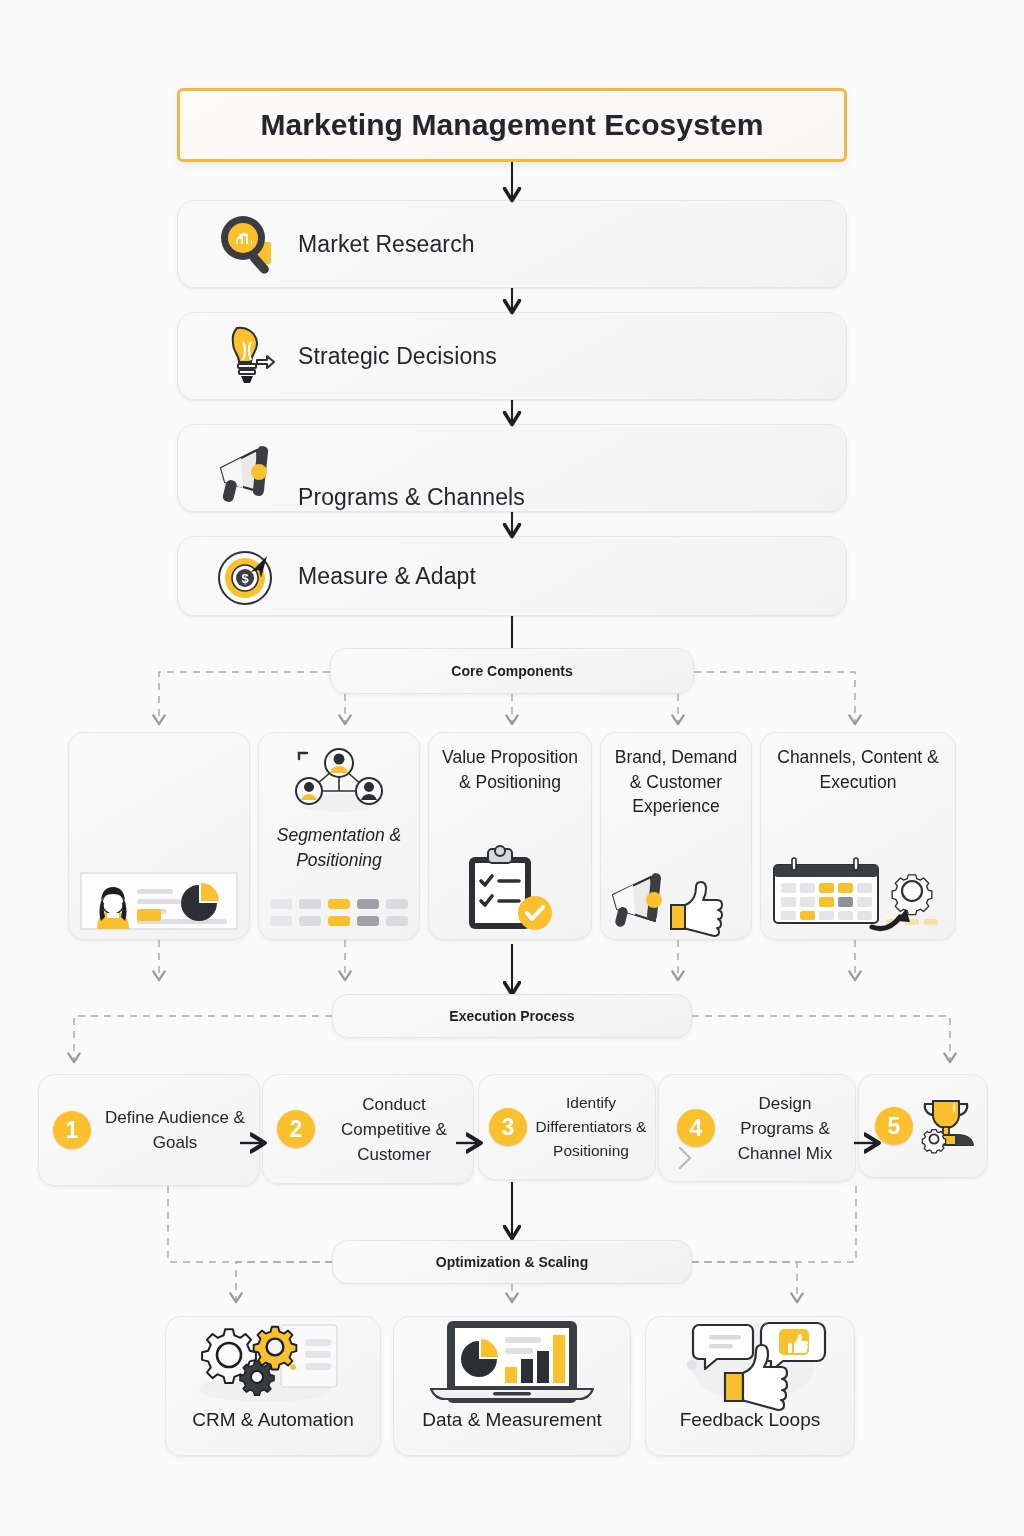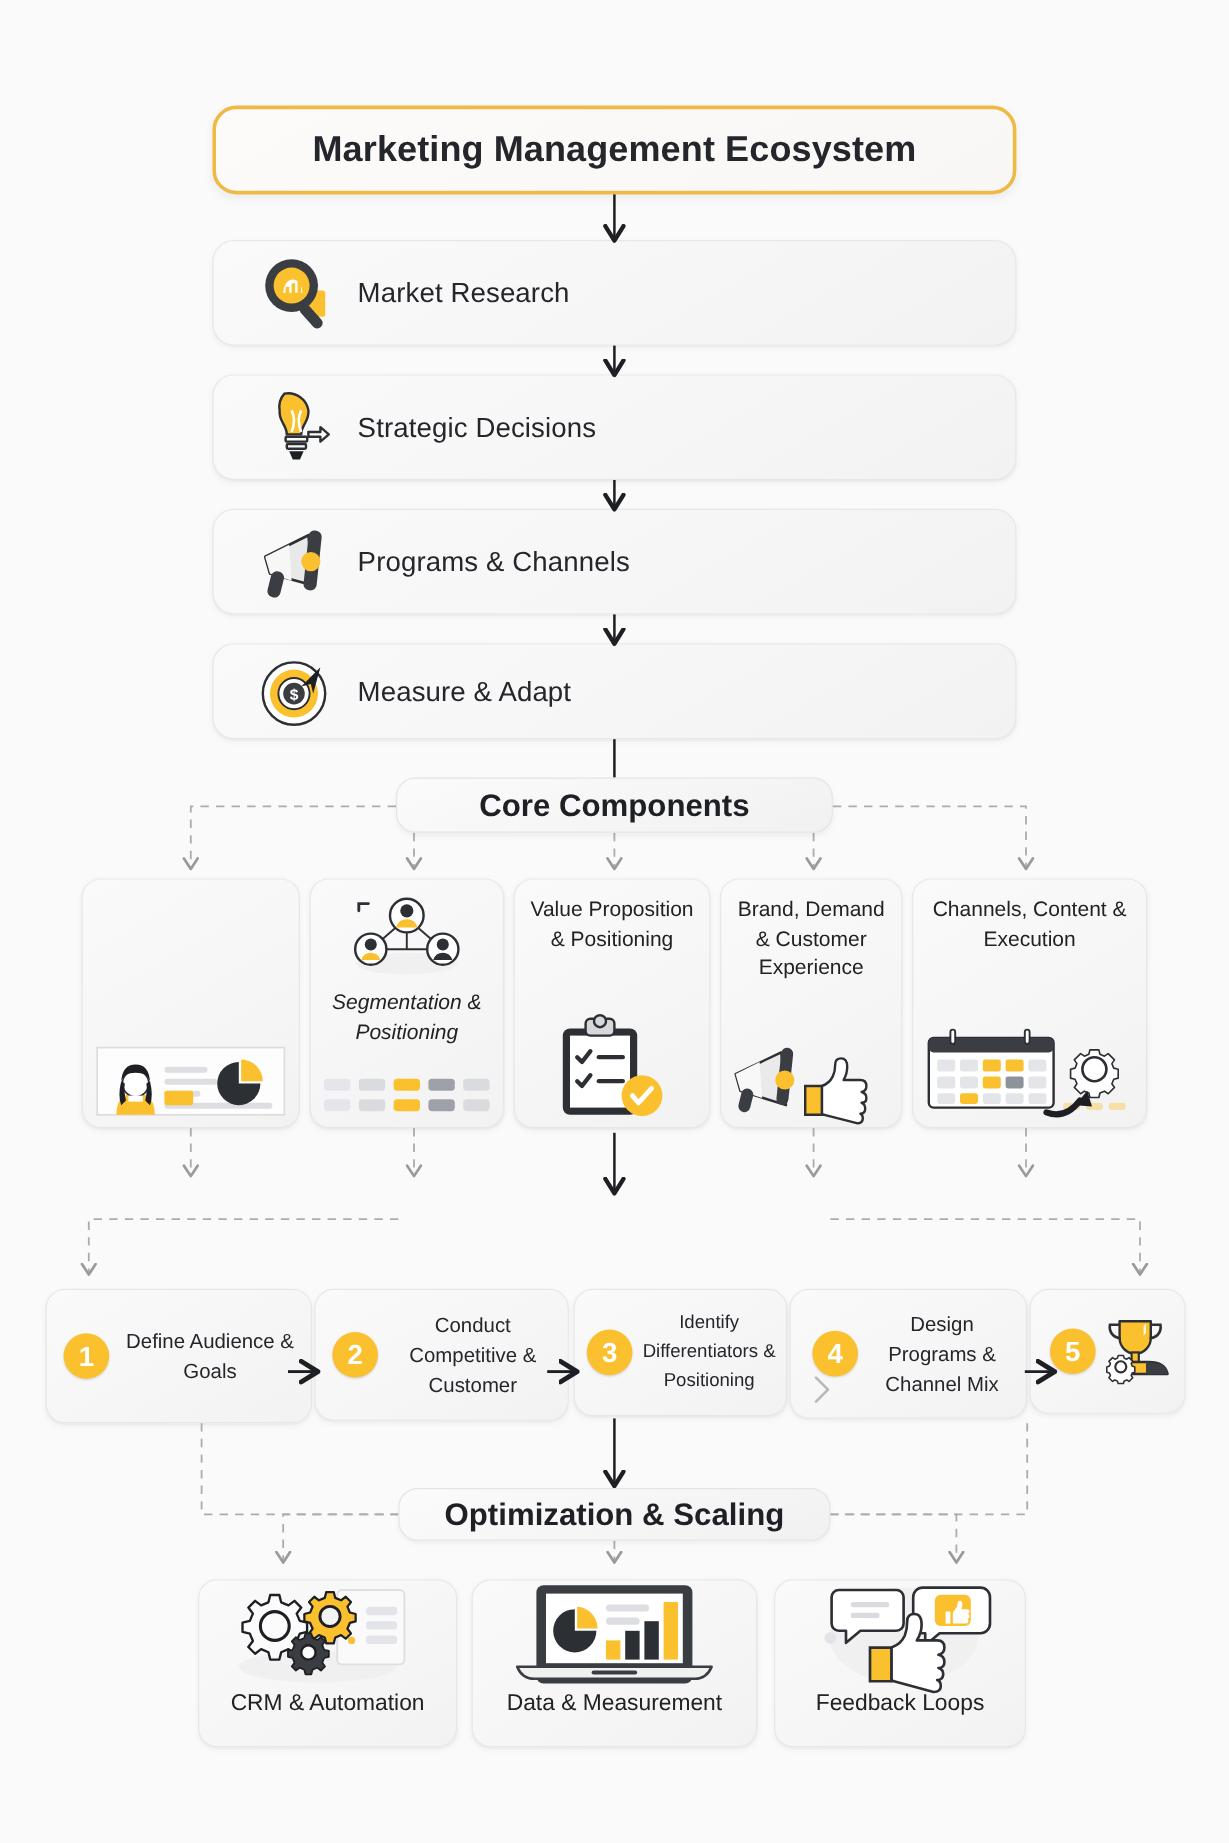--- a/index.html
+++ b/index.html
@@ -15,42 +15,42 @@
   
   .card {
     position:absolute;
     background: linear-gradient(150deg,#fafafa 0%, #f6f6f6 55%, #f2f2f2 100%);
     border: 1px solid #e7e7e7;
     border-radius: 18px;
     box-shadow: 0 2px 5px rgba(0,0,0,.045), 0 1px 1px rgba(0,0,0,.03);
   }
   .title-card {
     border: 3px solid #eeb945;
-    border-radius: 20px;
+    border-radius: 6px;
     background: linear-gradient(150deg,#fcfbfa 0%,#f8f7f6 100%);
     display:flex; align-items:center; justify-content:center;
     box-shadow: 0 3px 8px rgba(0,0,0,.06);
   }
   .title-text { font-size: 30px; font-weight: 700; letter-spacing:.1px; color:#24262b; }
 
   .flow-card { display:flex; align-items:center; }
   .flow-label { font-size:23px; color:#24262b; letter-spacing:.1px; }
   .flow-icon { width:78px; height:78px; margin-left:30px; margin-right:12px; flex:0 0 auto;
                display:flex; align-items:center; justify-content:center; }
 
   
   .pill {
     position:absolute;
     background: linear-gradient(160deg,#fbfbfb,#f1f1f1);
     border:1px solid #e4e4e4; border-radius:16px;
     display:flex; align-items:center; justify-content:center;
     box-shadow:0 2px 4px rgba(0,0,0,.05);
     z-index:4;
   }
-  .pill span { font-size:26px; font-weight:700; color:#1e2025; }
+  .pill span { font-size:14px; font-weight:700; color:#1e2025; }
 
   
   .comp-card { display:flex; flex-direction:column; align-items:center; padding:12px 6px 8px; border-radius:16px; }
   .comp-title { font-size:17.5px; line-height:24.5px; text-align:center; color:#222; }
   .comp-art { margin-top:auto; }
 
   
   .step-card { display:flex; align-items:center; border-radius:16px; }
   .step-num {
     width:38px; height:38px; border-radius:50%;
@@ -166,21 +166,21 @@
           <rect x="27" y="44" width="18" height="4" rx="1"></rect>
           <rect x="28" y="50" width="16" height="4" rx="1"></rect>
         </g>
         <path d="M30,56 h12 l-3,7 h-6 z" fill="#1d1f24"></path>
         <path d="M46,40 h10 v-4 l7,6 -7,6 v-4 h-10z" fill="#fff" stroke="#2c2f34" stroke-width="2" stroke-linejoin="round"></path>
       </svg>
     </div>
     <div class="flow-label">Strategic Decisions</div>
   </div>
 
-  <div class="card flow-card" style="left:177px;top:424px;width:670px;height:88px;">
+  <div class="card flow-card" style="left:177px;top:424px;width:670px;height:88px;align-items:flex-end;">
     <div class="flow-icon">
       <svg width="72" height="72" viewBox="0 0 72 72">
         <path d="M10,32 L46,14 L50,56 L14,46 z" fill="#e9e9e9" stroke="#2c2f34" stroke-width="2.2" stroke-linejoin="round"></path>
         <path d="M10,32 L30,22 L32,52 L14,46 z" fill="#f7f7f7"></path>
         <rect x="44" y="10" width="11" height="50" rx="5" transform="rotate(6 49 35)" fill="#3a3d42"></rect>
         <circle cx="48" cy="36" r="8" fill="#fbc02d"></circle>
         <rect x="14" y="44" width="11" height="22" rx="5" transform="rotate(14 19 52)" fill="#3a3d42"></rect>
       </svg>
     </div>
     <div class="flow-label">Programs &amp; Channels</div>
@@ -346,20 +346,23 @@
             <path d="M-6,-26 h12 l1.5,6 l6,2.5 l5,-3.5 l8.5,8.5 l-3.5,5 l2.5,6 l6,1.5 v12 l-6,1.5 l-2.5,6 l3.5,5 l-8.5,8.5 l-5,-3.5 l-6,2.5 l-1.5,6 h-12 l-1.5,-6 l-6,-2.5 l-5,3.5 l-8.5,-8.5 l3.5,-5 l-2.5,-6 l-6,-1.5 v-12 l6,-1.5 l2.5,-6 l-3.5,-5 l8.5,-8.5 l5,3.5 l6,-2.5z" transform="scale(0.62)"></path>
           </g>
           <circle cx="0" cy="0" r="10" fill="#fff" stroke="#2c2f34" stroke-width="2.2"></circle>
         </g>
         <path d="M104,74 q16,6 28,-10" stroke="#1d1f24" stroke-width="5" fill="none" stroke-linecap="round"></path>
         <path d="M138,56 l-10,12 l14,1 z" fill="#1d1f24"></path>
       </svg>
     </div>
   </div>
 
+  <div class="pill" style="left:332px;top:994px;width:360px;height:44px;">
+    <span>Execution Process</span>
+  </div>
 
   <div class="card step-card" style="left:38px;top:1074px;width:222px;height:112px;">
     <div class="step-num">1</div>
     <div class="step-label">Define Audience &amp; Goals</div>
   </div>
 
   <div class="card step-card" style="left:262px;top:1074px;width:212px;height:110px;">
     <div class="step-num">2</div>
     <div class="step-label">Conduct Competitive &amp; Customer</div>
   </div>

